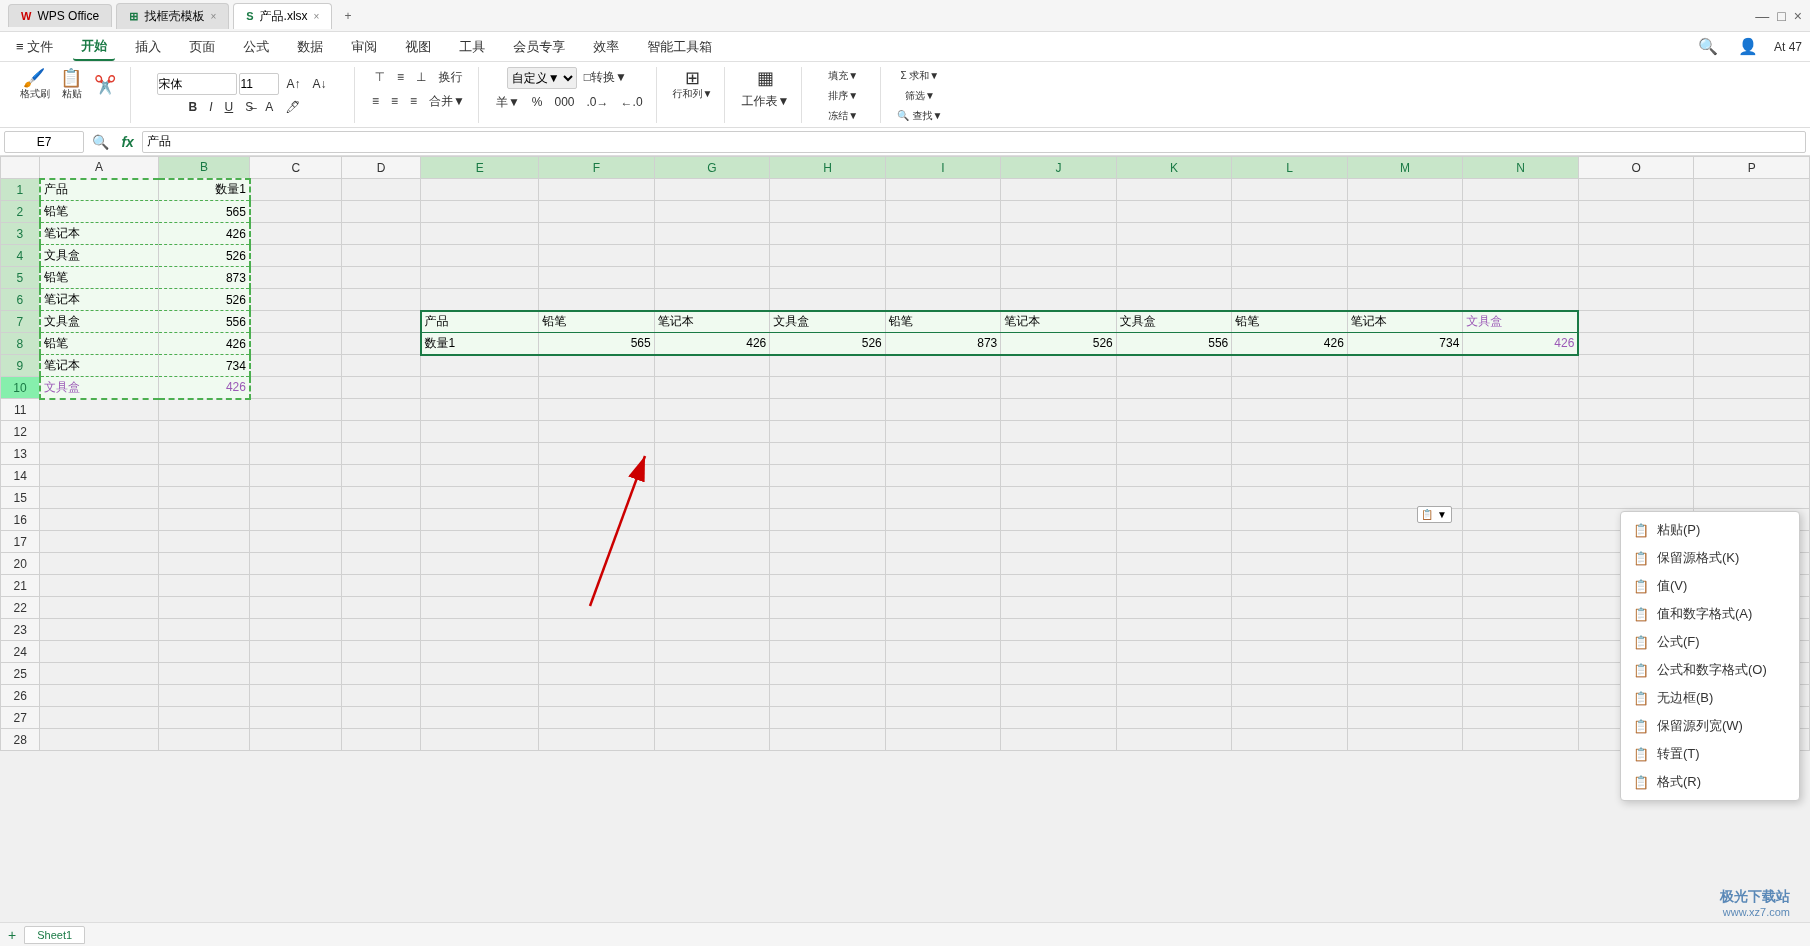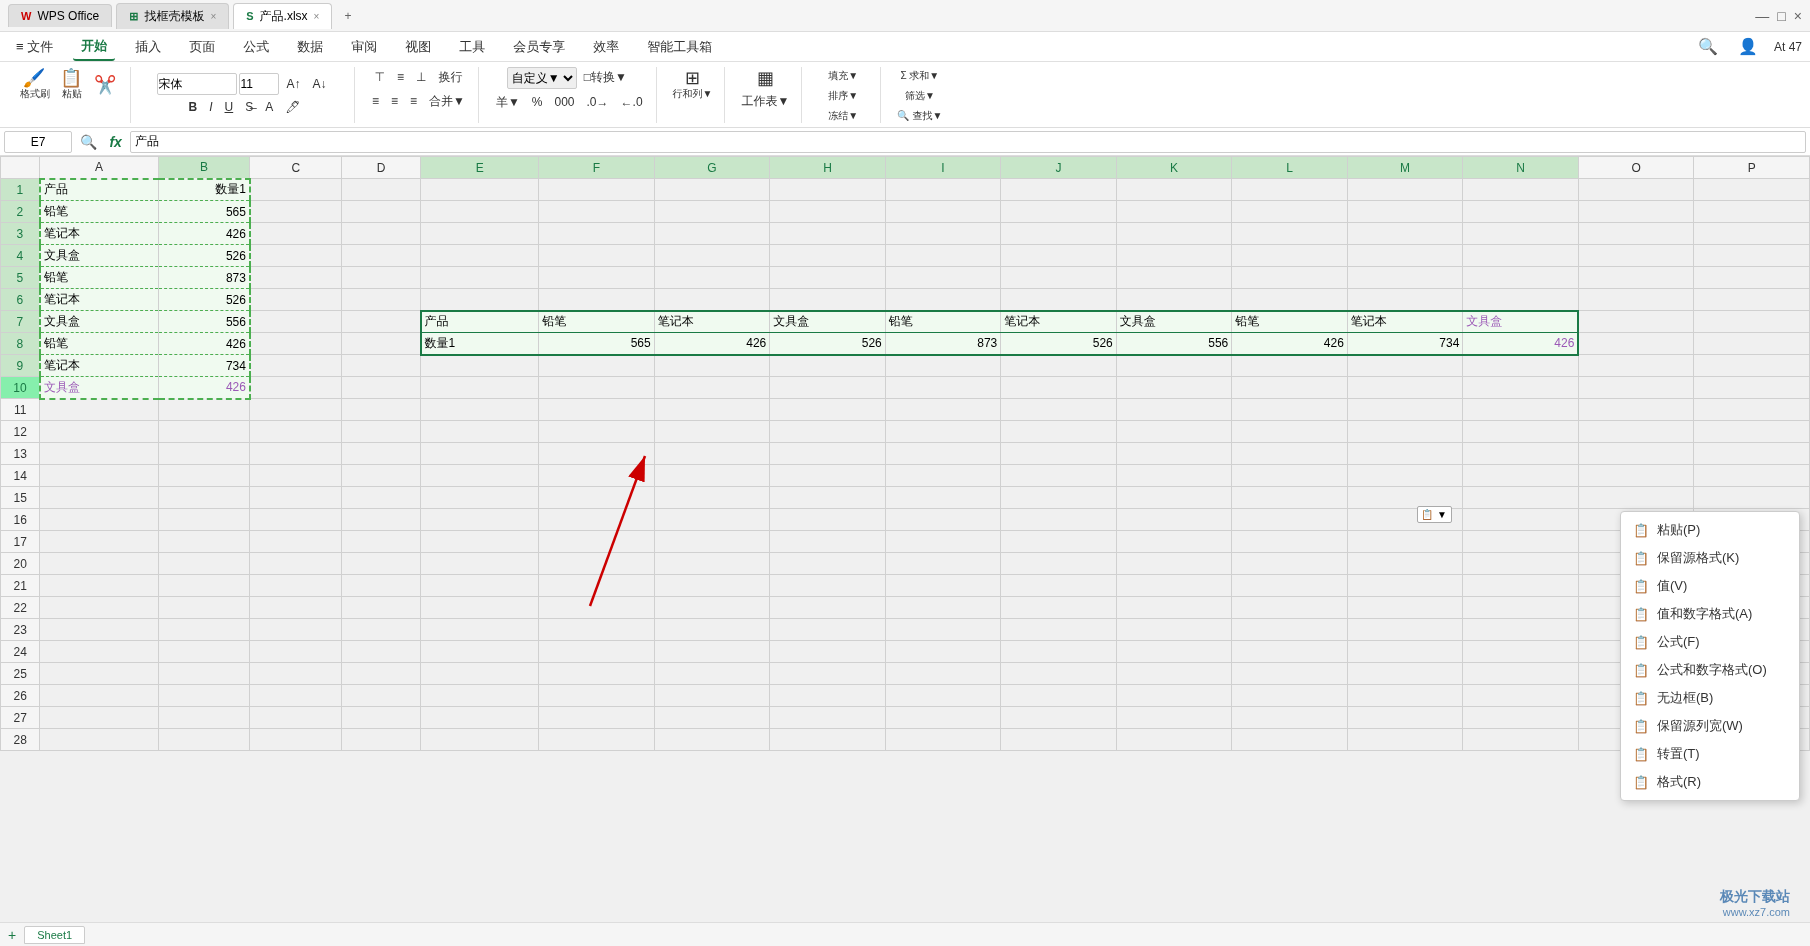--- a/index.html
+++ b/index.html
@@ -105,21 +105,21 @@
     .formula-bar {
       display: flex;
       align-items: center;
       height: 28px;
       background: #fff;
       border-bottom: 1px solid #ddd;
       padding: 0 4px;
       gap: 4px;
     }
     .cell-ref {
-      width: 68px;
+      width: 80px;
       height: 22px;
       border: 1px solid #ccc;
       border-radius: 2px;
       padding: 0 4px;
       font-size: 12px;
       text-align: center;
     }
     .formula-icon { color: #666; font-size: 14px; cursor: pointer; padding: 0 4px; }
     .formula-input {
       flex: 1;

